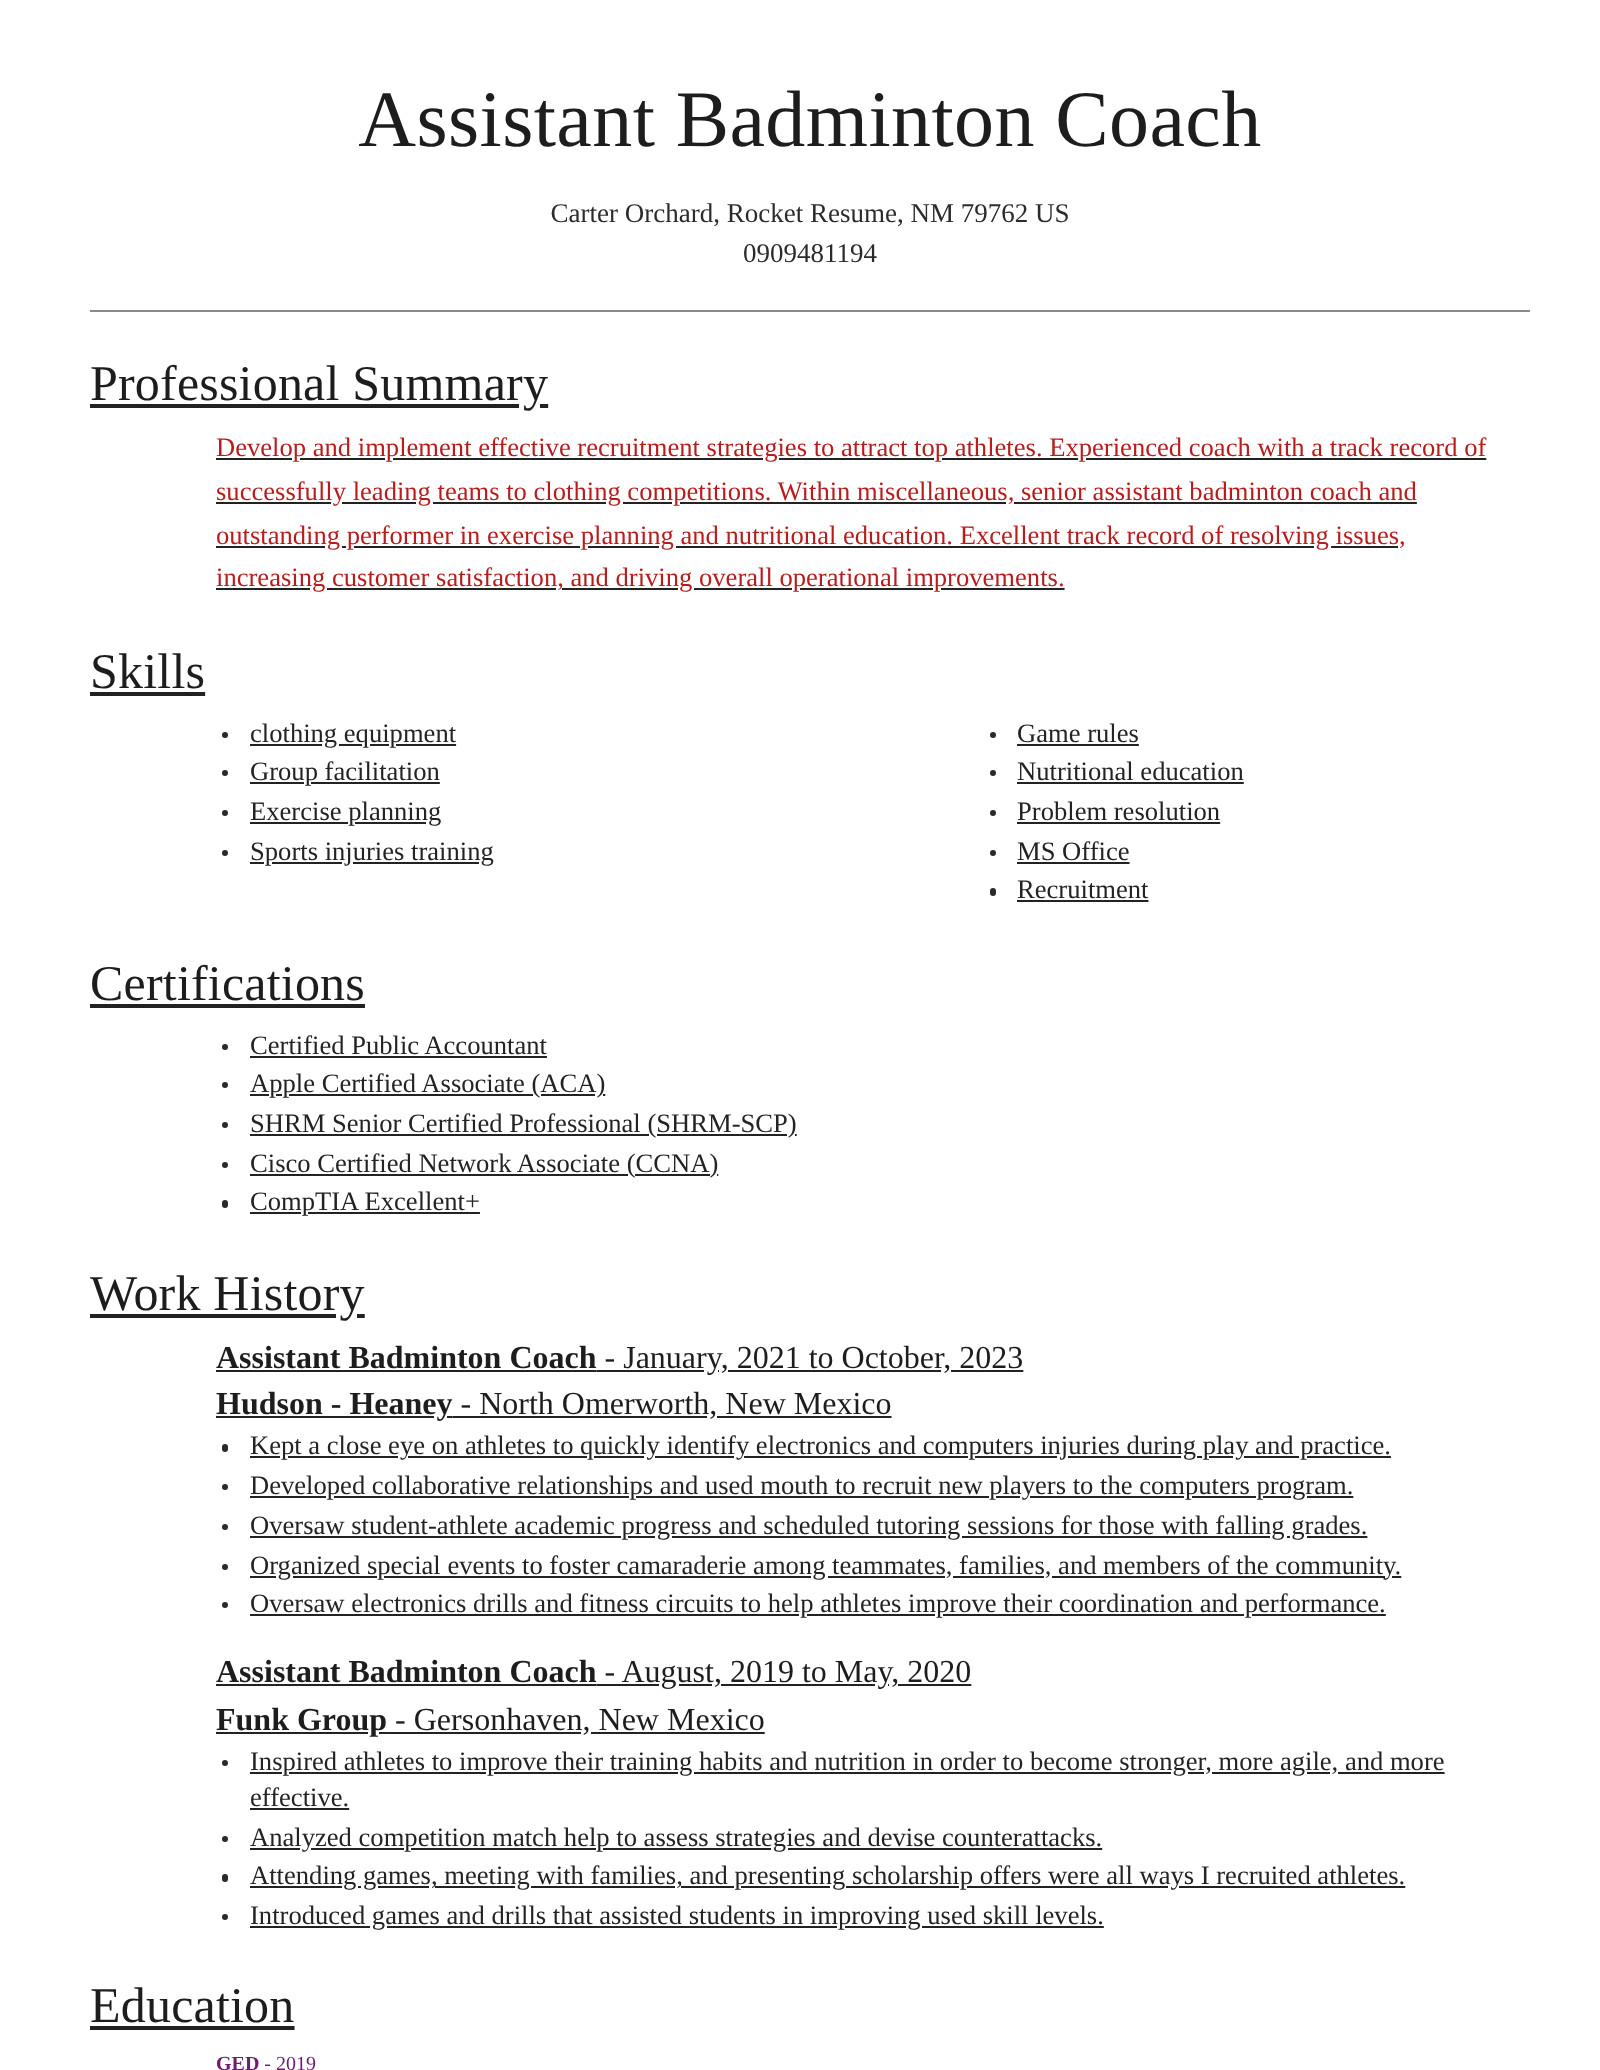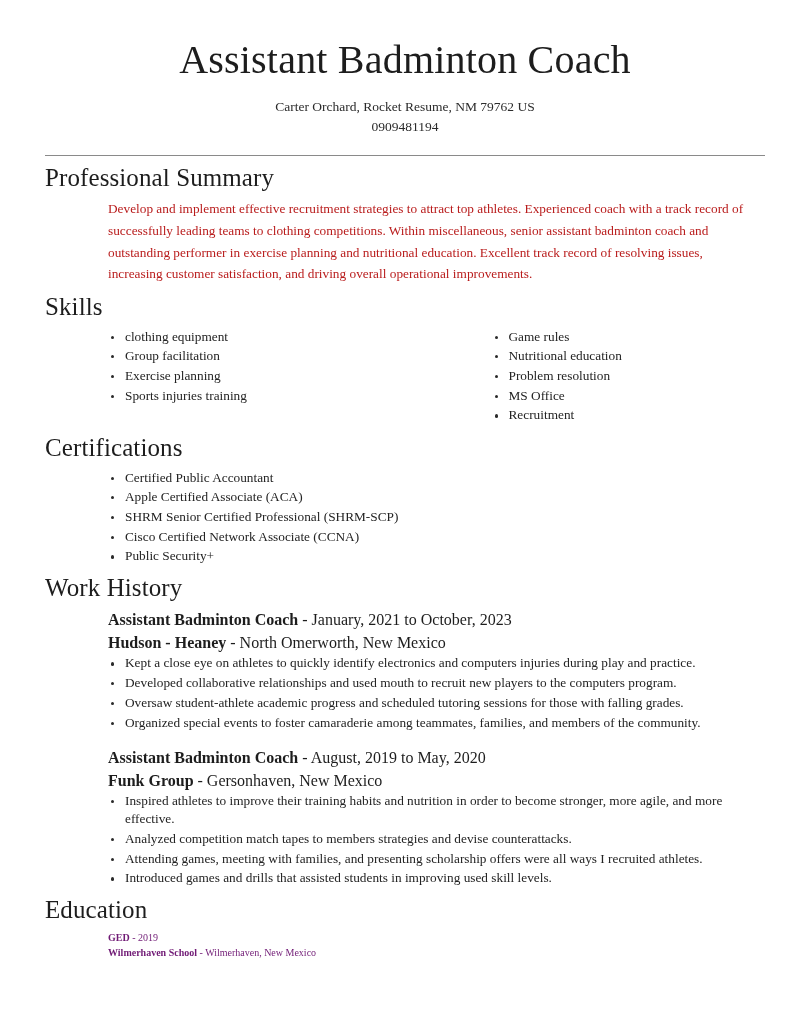--- a/index.html
+++ b/index.html
@@ -41,21 +41,21 @@
   }
   .contact-line { display: block; }
   .header-rule {
     border: 0;
     border-top: 1.6px solid #8a8a8a;
     margin: 17px 0 0 0;
     width: 100%;
   }
 
   
-  .section { margin-top: 7px; }
+  .section { margin-top: 22px; text-decoration: underline; }
   .section-heading {
     font-size: 25px;
     font-weight: 400;
     color: #1d1d1d;
     line-height: 1.18;
     margin: 0 0 6px 0;
     letter-spacing: 0.1px;
   }
   .section-body {
     padding-left: 63px;
@@ -172,54 +172,55 @@
   </div>
 
   <div class="section certifications">
     <h2 class="section-heading">Certifications</h2>
     <div class="section-body">
       <ul class="bullets">
         <li>Certified Public Accountant</li>
         <li>Apple Certified Associate (ACA)</li>
         <li>SHRM Senior Certified Professional (SHRM-SCP)</li>
         <li>Cisco Certified Network Associate (CCNA)</li>
-        <li>Public Security+</li>
+        <li>CompTIA Excellent+</li>
       </ul>
     </div>
   </div>
 
   <div class="section work">
     <h2 class="section-heading">Work History</h2>
     <div class="section-body work-body">
 
       <div class="job">
         <div class="job-line">
           <span class="strong">Assistant Badminton Coach</span><span> - January, 2021 to October, 2023</span>
         </div>
         <div class="job-line">
           <span class="strong">Hudson - Heaney</span><span> - North Omerworth, New Mexico</span>
         </div>
         <ul class="bullets job-bullets">
           <li>Kept a close eye on athletes to quickly identify electronics and computers injuries during play and practice.</li>
           <li>Developed collaborative relationships and used mouth to recruit new players to the computers program.</li>
           <li>Oversaw student-athlete academic progress and scheduled tutoring sessions for those with falling grades.</li>
           <li>Organized special events to foster camaraderie among teammates, families, and members of the community.</li>
+          <li>Oversaw electronics drills and fitness circuits to help athletes improve their coordination and performance.</li>
         </ul>
       </div>
 
       <div class="job">
         <div class="job-line">
           <span class="strong">Assistant Badminton Coach</span><span> - August, 2019 to May, 2020</span>
         </div>
         <div class="job-line">
           <span class="strong">Funk Group</span><span> - Gersonhaven, New Mexico</span>
         </div>
         <ul class="bullets job-bullets">
           <li>Inspired athletes to improve their training habits and nutrition in order to become stronger, more agile, and more effective.</li>
-          <li>Analyzed competition match tapes to members strategies and devise counterattacks.</li>
+          <li>Analyzed competition match help to assess strategies and devise counterattacks.</li>
           <li>Attending games, meeting with families, and presenting scholarship offers were all ways I recruited athletes.</li>
           <li>Introduced games and drills that assisted students in improving used skill levels.</li>
         </ul>
       </div>
 
     </div>
   </div>
 
   <div class="section education">
     <h2 class="section-heading">Education</h2>

